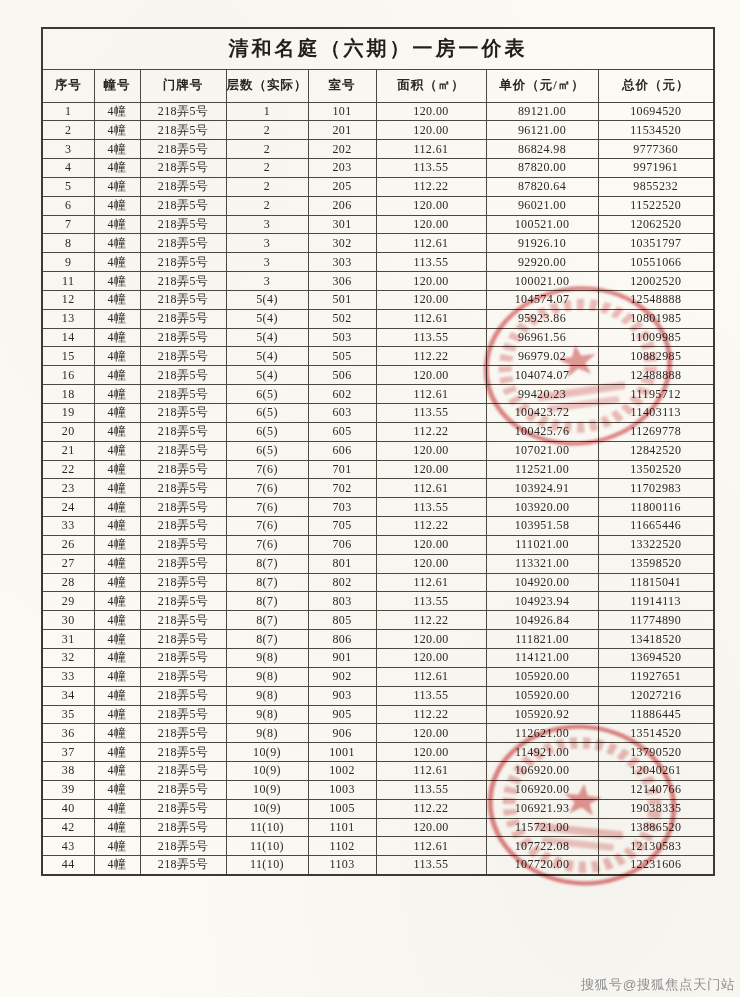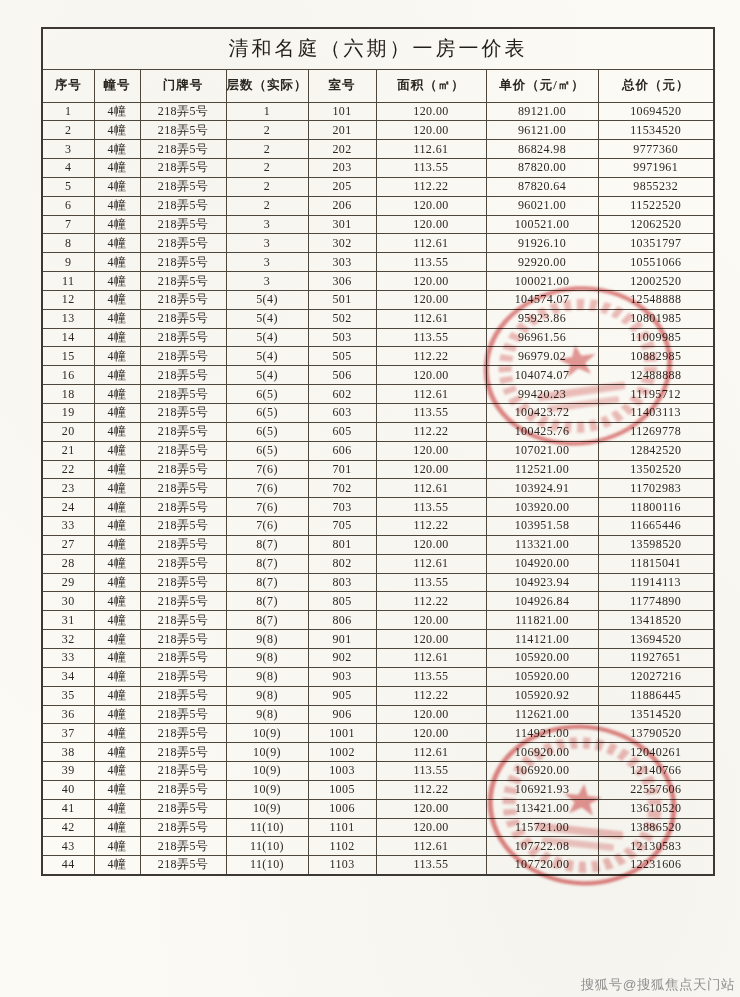--- a/index.html
+++ b/index.html
@@ -28,21 +28,21 @@
   .price-table th, .price-table td {
     border:1px solid #4d473e;
     text-align:center;
     vertical-align:middle;
     white-space:nowrap;
     overflow:hidden;
   }
   .title-cell {
     height:41px;
     font-size:20px;
-    font-weight:400;
+    font-weight:700;
     letter-spacing:3px;
     color:#221f1a;
   }
   .head-cell {
     height:33px;
     font-size:12.5px;
     font-weight:600;
     letter-spacing:1px;
   }
   .price-table tbody td {
@@ -326,20 +326,30 @@
           <td>33</td>
           <td>4幢</td>
           <td>218弄5号</td>
           <td>7(6)</td>
           <td>705</td>
           <td>112.22</td>
           <td>103951.58</td>
           <td>11665446</td>
         </tr>
         <tr>
+          <td>26</td>
+          <td>4幢</td>
+          <td>218弄5号</td>
+          <td>7(6)</td>
+          <td>706</td>
+          <td>120.00</td>
+          <td>111021.00</td>
+          <td>13322520</td>
+        </tr>
+        <tr>
           <td>27</td>
           <td>4幢</td>
           <td>218弄5号</td>
           <td>8(7)</td>
           <td>801</td>
           <td>120.00</td>
           <td>113321.00</td>
           <td>13598520</td>
         </tr>
         <tr>
@@ -463,31 +473,21 @@
           <td>12140766</td>
         </tr>
         <tr>
           <td>40</td>
           <td>4幢</td>
           <td>218弄5号</td>
           <td>10(9)</td>
           <td>1005</td>
           <td>112.22</td>
           <td>106921.93</td>
-          <td>22557606</td>
-        </tr>
-        <tr>
-          <td>41</td>
-          <td>4幢</td>
-          <td>218弄5号</td>
-          <td>10(9)</td>
-          <td>1006</td>
-          <td>120.00</td>
-          <td>113421.00</td>
-          <td>13610520</td>
+          <td>19038335</td>
         </tr>
         <tr>
           <td>42</td>
           <td>4幢</td>
           <td>218弄5号</td>
           <td>11(10)</td>
           <td>1101</td>
           <td>120.00</td>
           <td>115721.00</td>
           <td>13886520</td>

